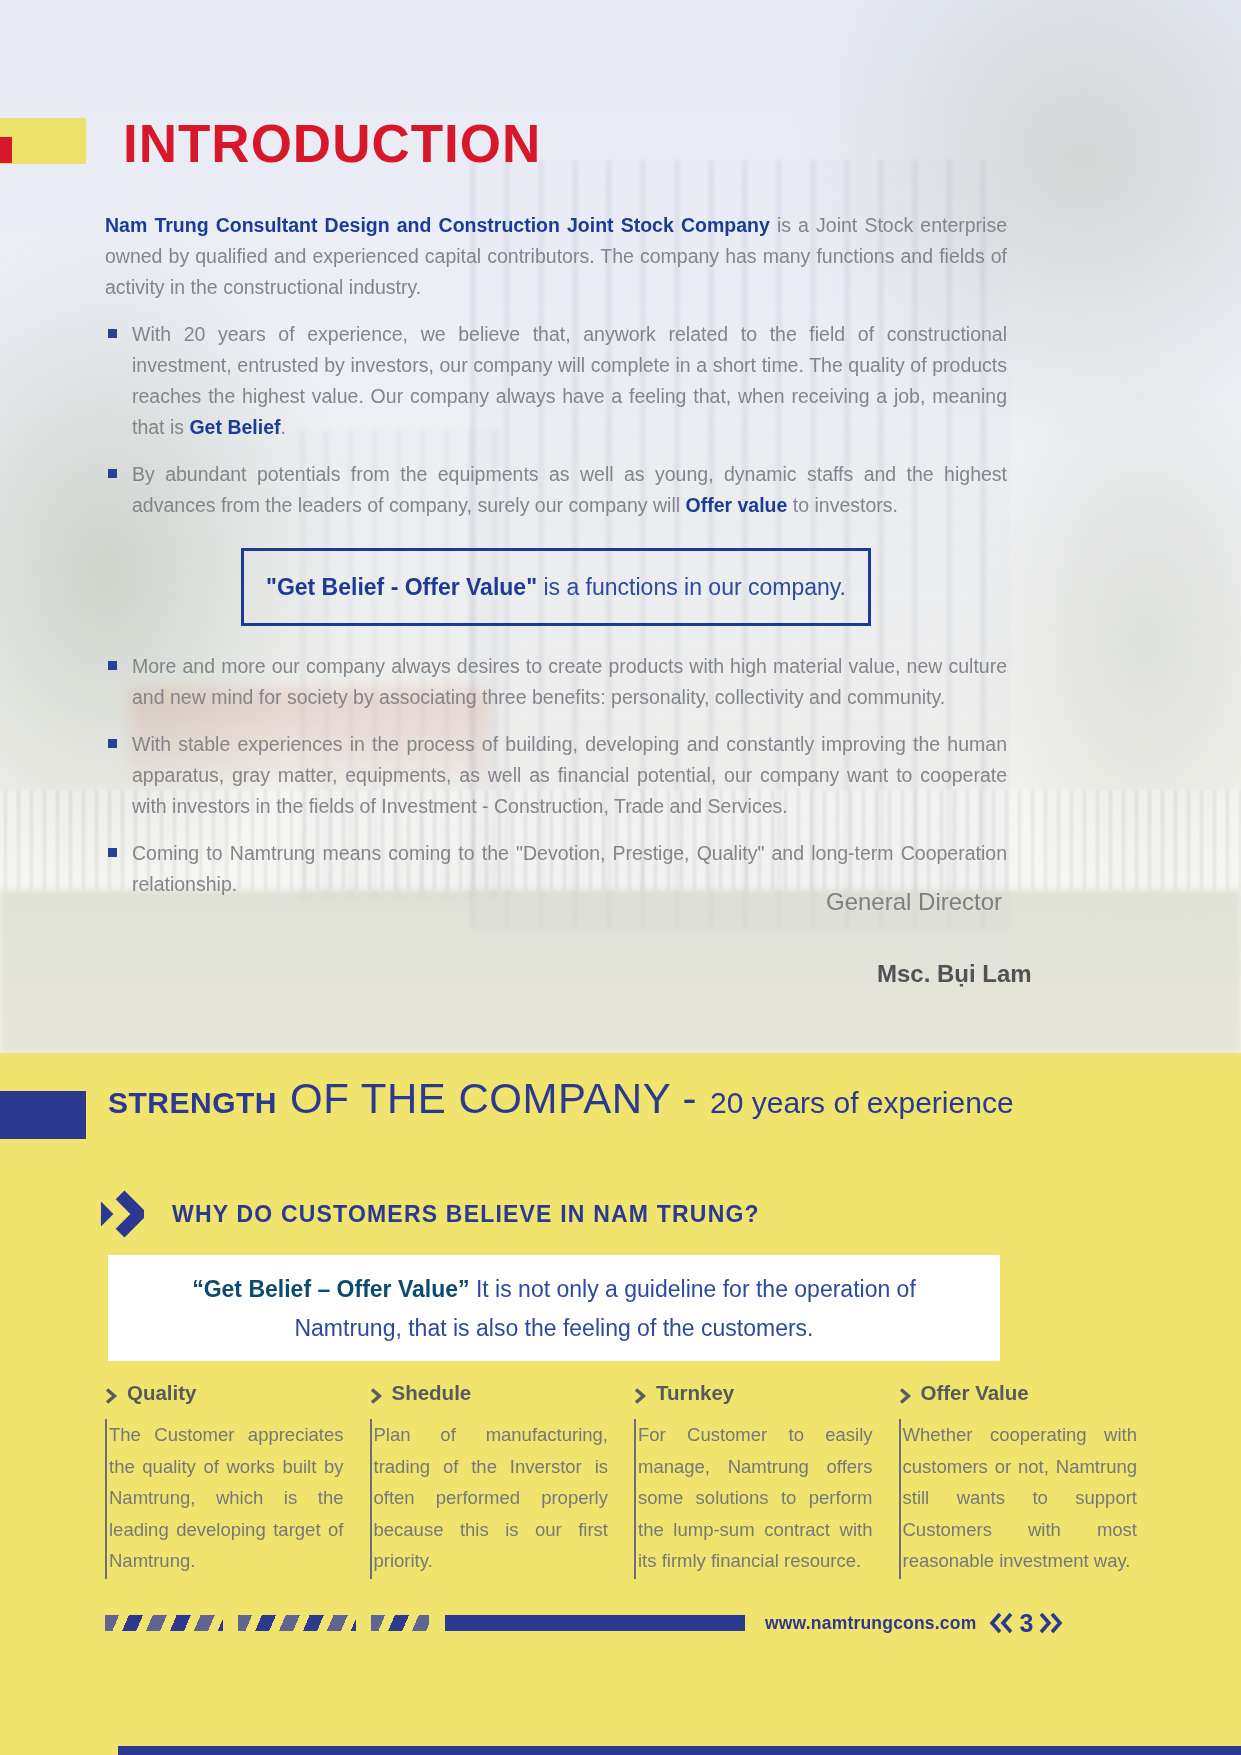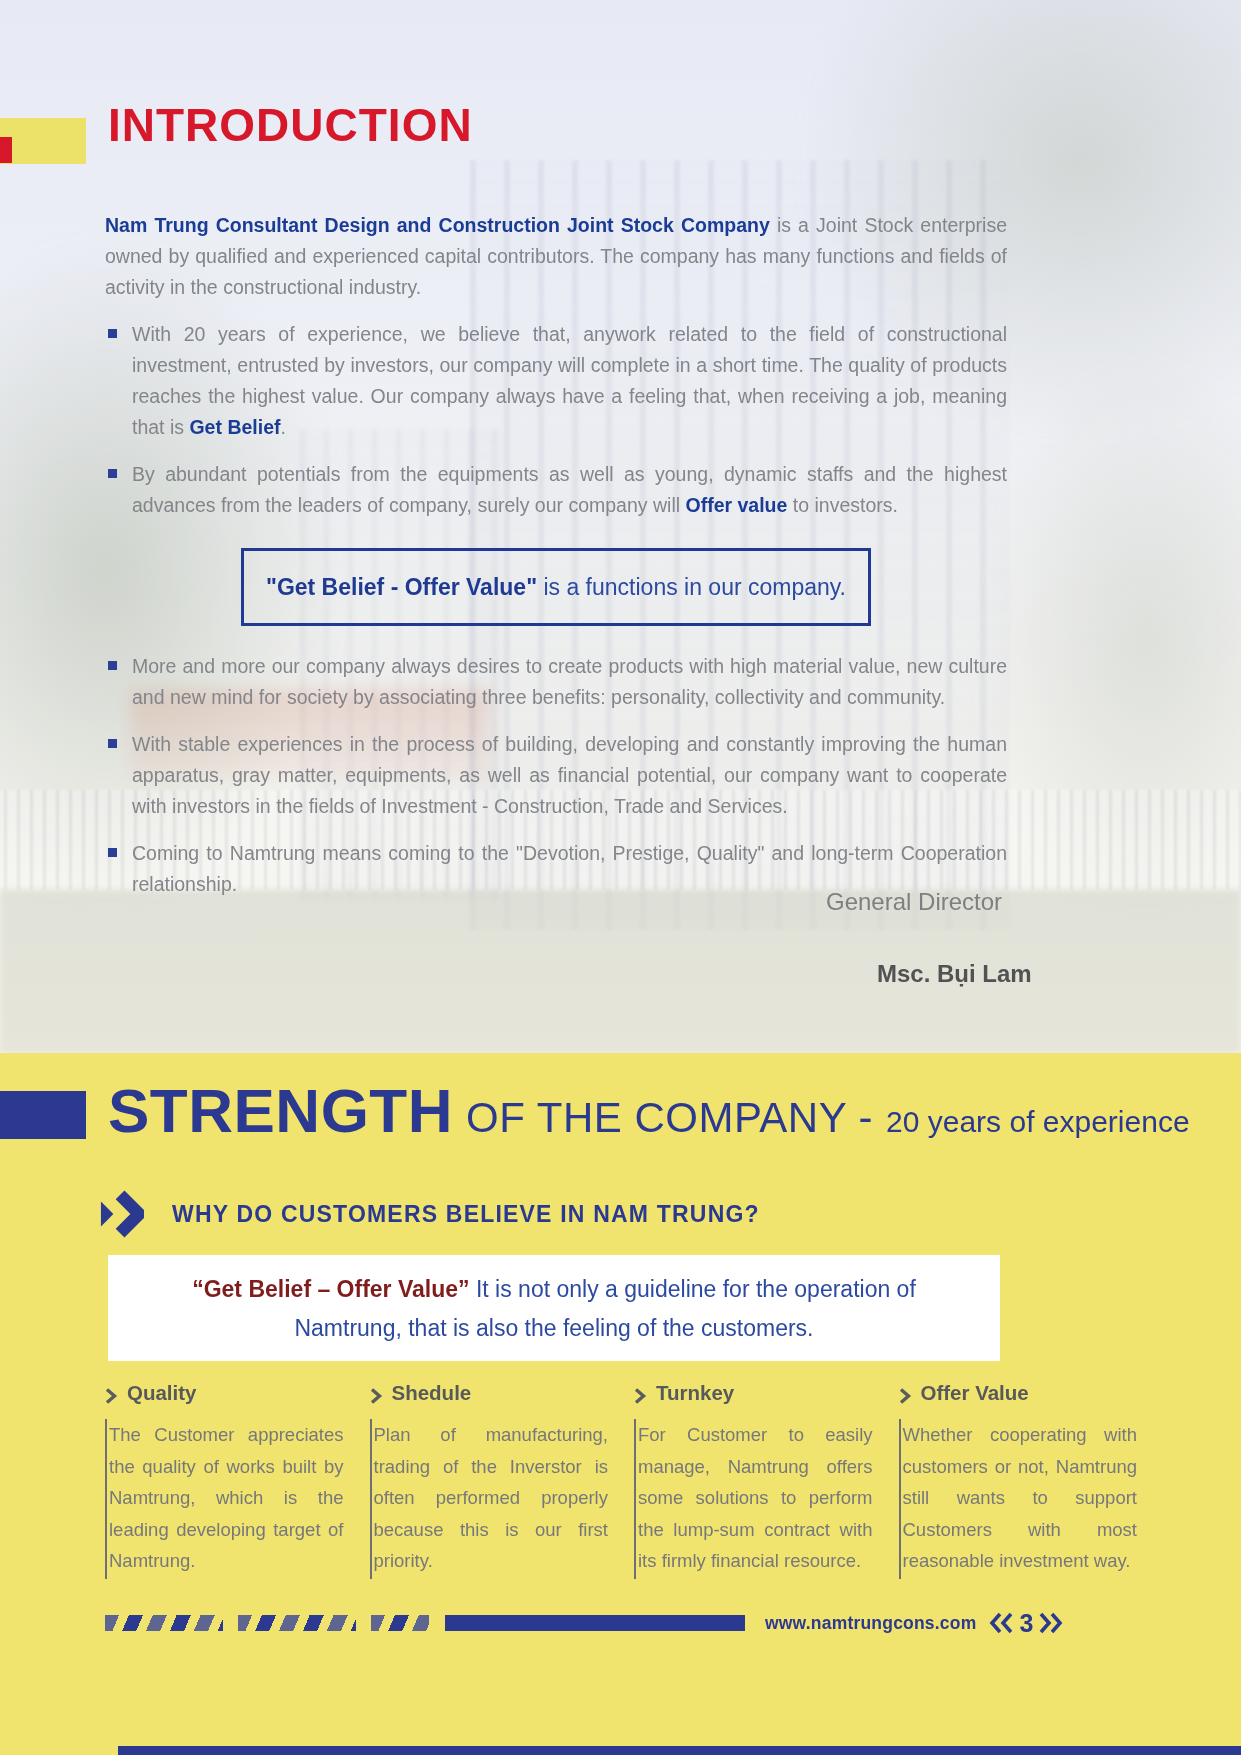--- a/index.html
+++ b/index.html
@@ -29,53 +29,53 @@
   .bg-roof { left:130px; top:690px; width:360px; height:90px; opacity:.4; filter:blur(8px);
     background:linear-gradient(180deg, rgba(208,120,92,.55), rgba(208,120,92,.15)); }
   .bg-fence { left:0; top:790px; width:1241px; height:100px; opacity:.3; filter:blur(1px);
     background:repeating-linear-gradient(90deg, rgba(255,255,255,.9) 0 4px, rgba(168,174,188,.55) 4px 7px, rgba(255,255,255,.9) 7px 13px); }
   .bg-ground { left:0; top:890px; width:1241px; height:163px; filter:blur(3px);
     background:linear-gradient(180deg, rgba(209,212,199,.55), rgba(226,225,212,.8)); }
 
   
   .mark-yellow { position:absolute; left:0; top:118px; width:86px; height:46px; background:#ece169; }
   .mark-red    { position:absolute; left:0; top:137px; width:12px; height:26px; background:#d7182a; }
-  .intro-title { position:absolute; left:108px; top:98px; margin:0;
-    font-size:46px; font-weight:800; letter-spacing:1px; color:#d7182a; }
+  .intro-title { position:absolute; left:108px; top:98px; margin:15px;
+    font-size:53px; font-weight:800; letter-spacing:1px; color:#d7182a; }
 
   
   .intro-copy { position:absolute; left:105px; top:210px; width:902px;
     font-size:19.5px; line-height:31px; color:#83858a; text-align:justify; }
   .intro-copy b { color:#1b3c94; }
   .lead { margin:0 0 6px 0; }
   .bullet { position:relative; padding-left:27px; margin-top:16px; }
   .bullet::before { content:""; position:absolute; left:3px; top:10px; width:9px; height:9px; background:#2b3f96; }
   .quote-box { width:596px; margin:27px auto 25px auto; border:3px solid #1e3a93;
     padding:21px 14px; text-align:center; font-size:23px; line-height:30px; color:#2b4aa0; }
   .quote-box b { color:#1e3a93; }
 
   .sig-role { position:absolute; left:826px; top:888px; font-size:24px; color:#7d7f82; }
   .sig-name { position:absolute; left:877px; top:960px; font-size:24px; font-weight:bold; color:#525254; }
 
   
   .strength { position:absolute; left:0; top:1053px; width:1241px; height:702px; background:#f0e36e; }
   .mark-blue { position:absolute; left:0; top:38px; width:86px; height:48px; background:#2b3990; }
   .strength-title { position:absolute; left:108px; top:22px; display:flex; align-items:baseline;
     gap:13px; color:#2b3990; white-space:nowrap; }
-  .st-bold { font-size:62px; font-weight:800; letter-spacing:.5px; }
+  .st-bold { font-size:30px; font-weight:800; letter-spacing:.5px; }
   .st-mid  { font-size:42px; font-weight:400; letter-spacing:.5px; }
   .st-sub  { font-size:30px; font-weight:400; }
 
   .why-row { position:absolute; left:100px; top:134px; display:flex; align-items:center; gap:28px; }
   .why-text { font-size:23px; font-weight:bold; color:#2b3990; letter-spacing:1.2px; }
 
   .white-quote { position:absolute; left:108px; top:202px; width:892px; box-sizing:border-box;
     background:#ffffff; padding:15px 20px 13px 20px; text-align:center;
     font-size:23px; line-height:39px; color:#2b4aa0; }
-  .white-quote b { color:#7f1d1d;text-align:right; }
+  .white-quote b { color:#0c4a6e;text-align:right; }
 
   .columns { position:absolute; left:105px; top:328px; width:1032px;
     display:grid; grid-template-columns:repeat(4,1fr); column-gap:26px; }
   .col-head { display:flex; align-items:flex-end; gap:9px;
     font-size:20.5px; font-weight:bold; color:#58595b; }
   .col-body { margin-top:14px; border-left:2px solid #6f7073; padding-left:2px;
     font-size:18.5px; line-height:31.5px; color:#77787b; text-align:justify; min-height:160px; }
 
   
   .footer { position:absolute; left:105px; top:558px; width:1032px; height:24px;

